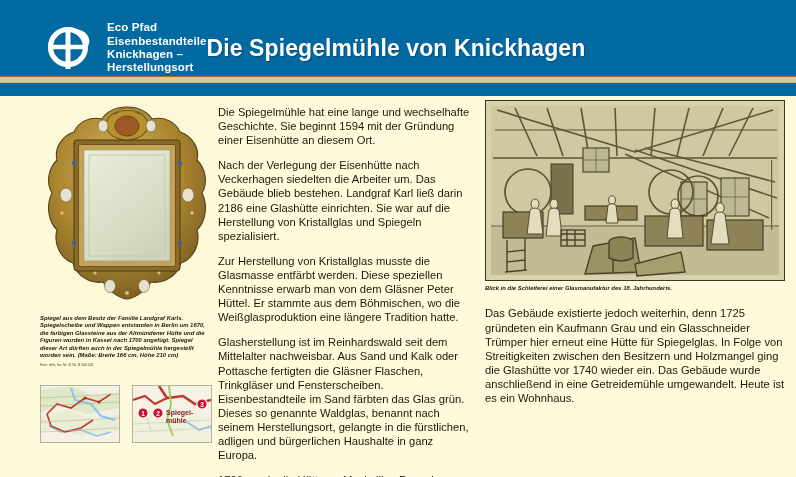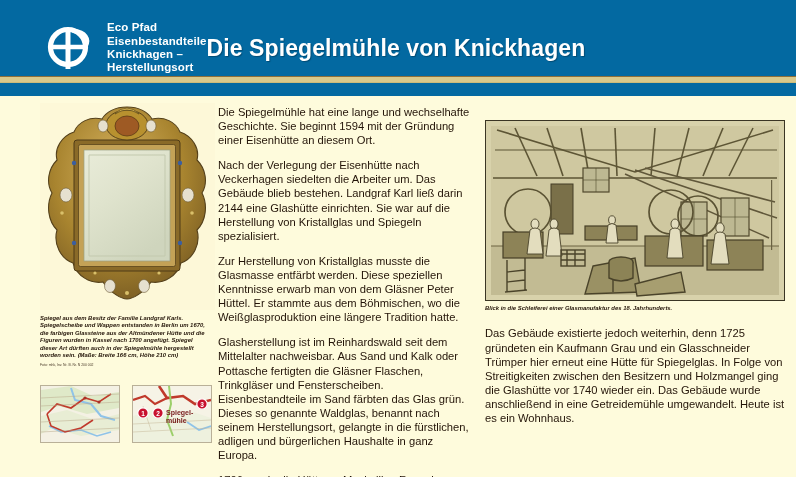--- a/index.html
+++ b/index.html
@@ -57,21 +57,21 @@
     font-size: 23px;
     font-weight: bold;
     letter-spacing: 0.1px;
     text-shadow: 1px 1px 1px rgba(0,0,0,0.28);
   }
 
   
   .col { position: absolute; }
   #col-left  { left: 40px;  top: 103px; width: 175px; }
   #col-mid   { left: 218px; top: 105px; width: 256px; }
-  #col-right { left: 485px; top: 120px; width: 300px; }
+  #col-right { left: 485px; top: 100px; width: 300px; }
 
   .body-text {
     font-size: 11.2px;
     line-height: 14.1px;
     color: #231408;
     text-align: left;
   }
   .body-text p { margin: 0 0 11px 0; }
   .body-text p:last-child { margin-bottom: 0; }
 
@@ -210,21 +210,21 @@
       </svg>
       <figcaption id="mirror-caption" class="caption">
         <span>Spiegel aus dem Besitz der Familie Landgraf Karls. Spiegelscheibe und Wappen entstanden in Berlin um 1670, die farbigen Glassteine aus der Altmündener Hütte und die Figuren wurden in Kassel nach 1700 angefügt. Spiegel dieser Art dürften auch in der Spiegelmühle hergestellt worden sein. (Maße: Breite 166 cm, Höhe 210 cm)</span>
         <div class="credit">Foto: mhk, Inv. Nr. B. Nr. N 200 002</div>
       </figcaption>
     </figure>
   </div>
 
   <div class="col body-text" id="col-mid">
     <p>Die Spiegelmühle hat eine lange und wechselhafte Geschichte. Sie beginnt 1594 mit der Gründung einer Eisenhütte an diesem Ort.</p>
-    <p>Nach der Verlegung der Eisenhütte nach Veckerhagen siedelten die Arbeiter um. Das Gebäude blieb bestehen. Landgraf Karl ließ darin 2144 eine Glashütte einrichten. Sie war auf die Herstellung von Kristallglas und Spiegeln spezialisiert.</p>
+    <p>Nach der Verlegung der Eisenhütte nach Veckerhagen siedelten die Arbeiter um. Das Gebäude blieb bestehen. Landgraf Karl ließ darin 2186 eine Glashütte einrichten. Sie war auf die Herstellung von Kristallglas und Spiegeln spezialisiert.</p>
     <p>Zur Herstellung von Kristallglas musste die Glasmasse entfärbt werden. Diese speziellen Kenntnisse erwarb man von dem Gläsner Peter Hüttel. Er stammte aus dem Böhmischen, wo die Weißglasproduktion eine längere Tradition hatte.</p>
     <p>Glasherstellung ist im Reinhardswald seit dem Mittelalter nachweisbar. Aus Sand und Kalk oder Pottasche fertigten die Gläsner Flaschen, Trinkgläser und Fensterscheiben. Eisenbestandteile im Sand färbten das Glas grün. Dieses so genannte Waldglas, benannt nach seinem Herstellungsort, gelangte in die fürstlichen, adligen und bürgerlichen Haushalte in ganz Europa.</p>
     <p>1706 wurde die Hütte an Maximilian Fremel verpachtet, der auch die Kristallhütte von Altmünden (bei Hann. Münden) betrieb. Fremel aber verschuldete sich derart, dass er außer Landes floh.</p>
 
   </div>
 
   <div class="col" id="col-right">
     <figure id="engraving-figure" style="margin:0">
       <svg id="engraving-img" viewBox="0 0 300 181">
         <rect width="300" height="181" fill="#d8d2ab"></rect>

